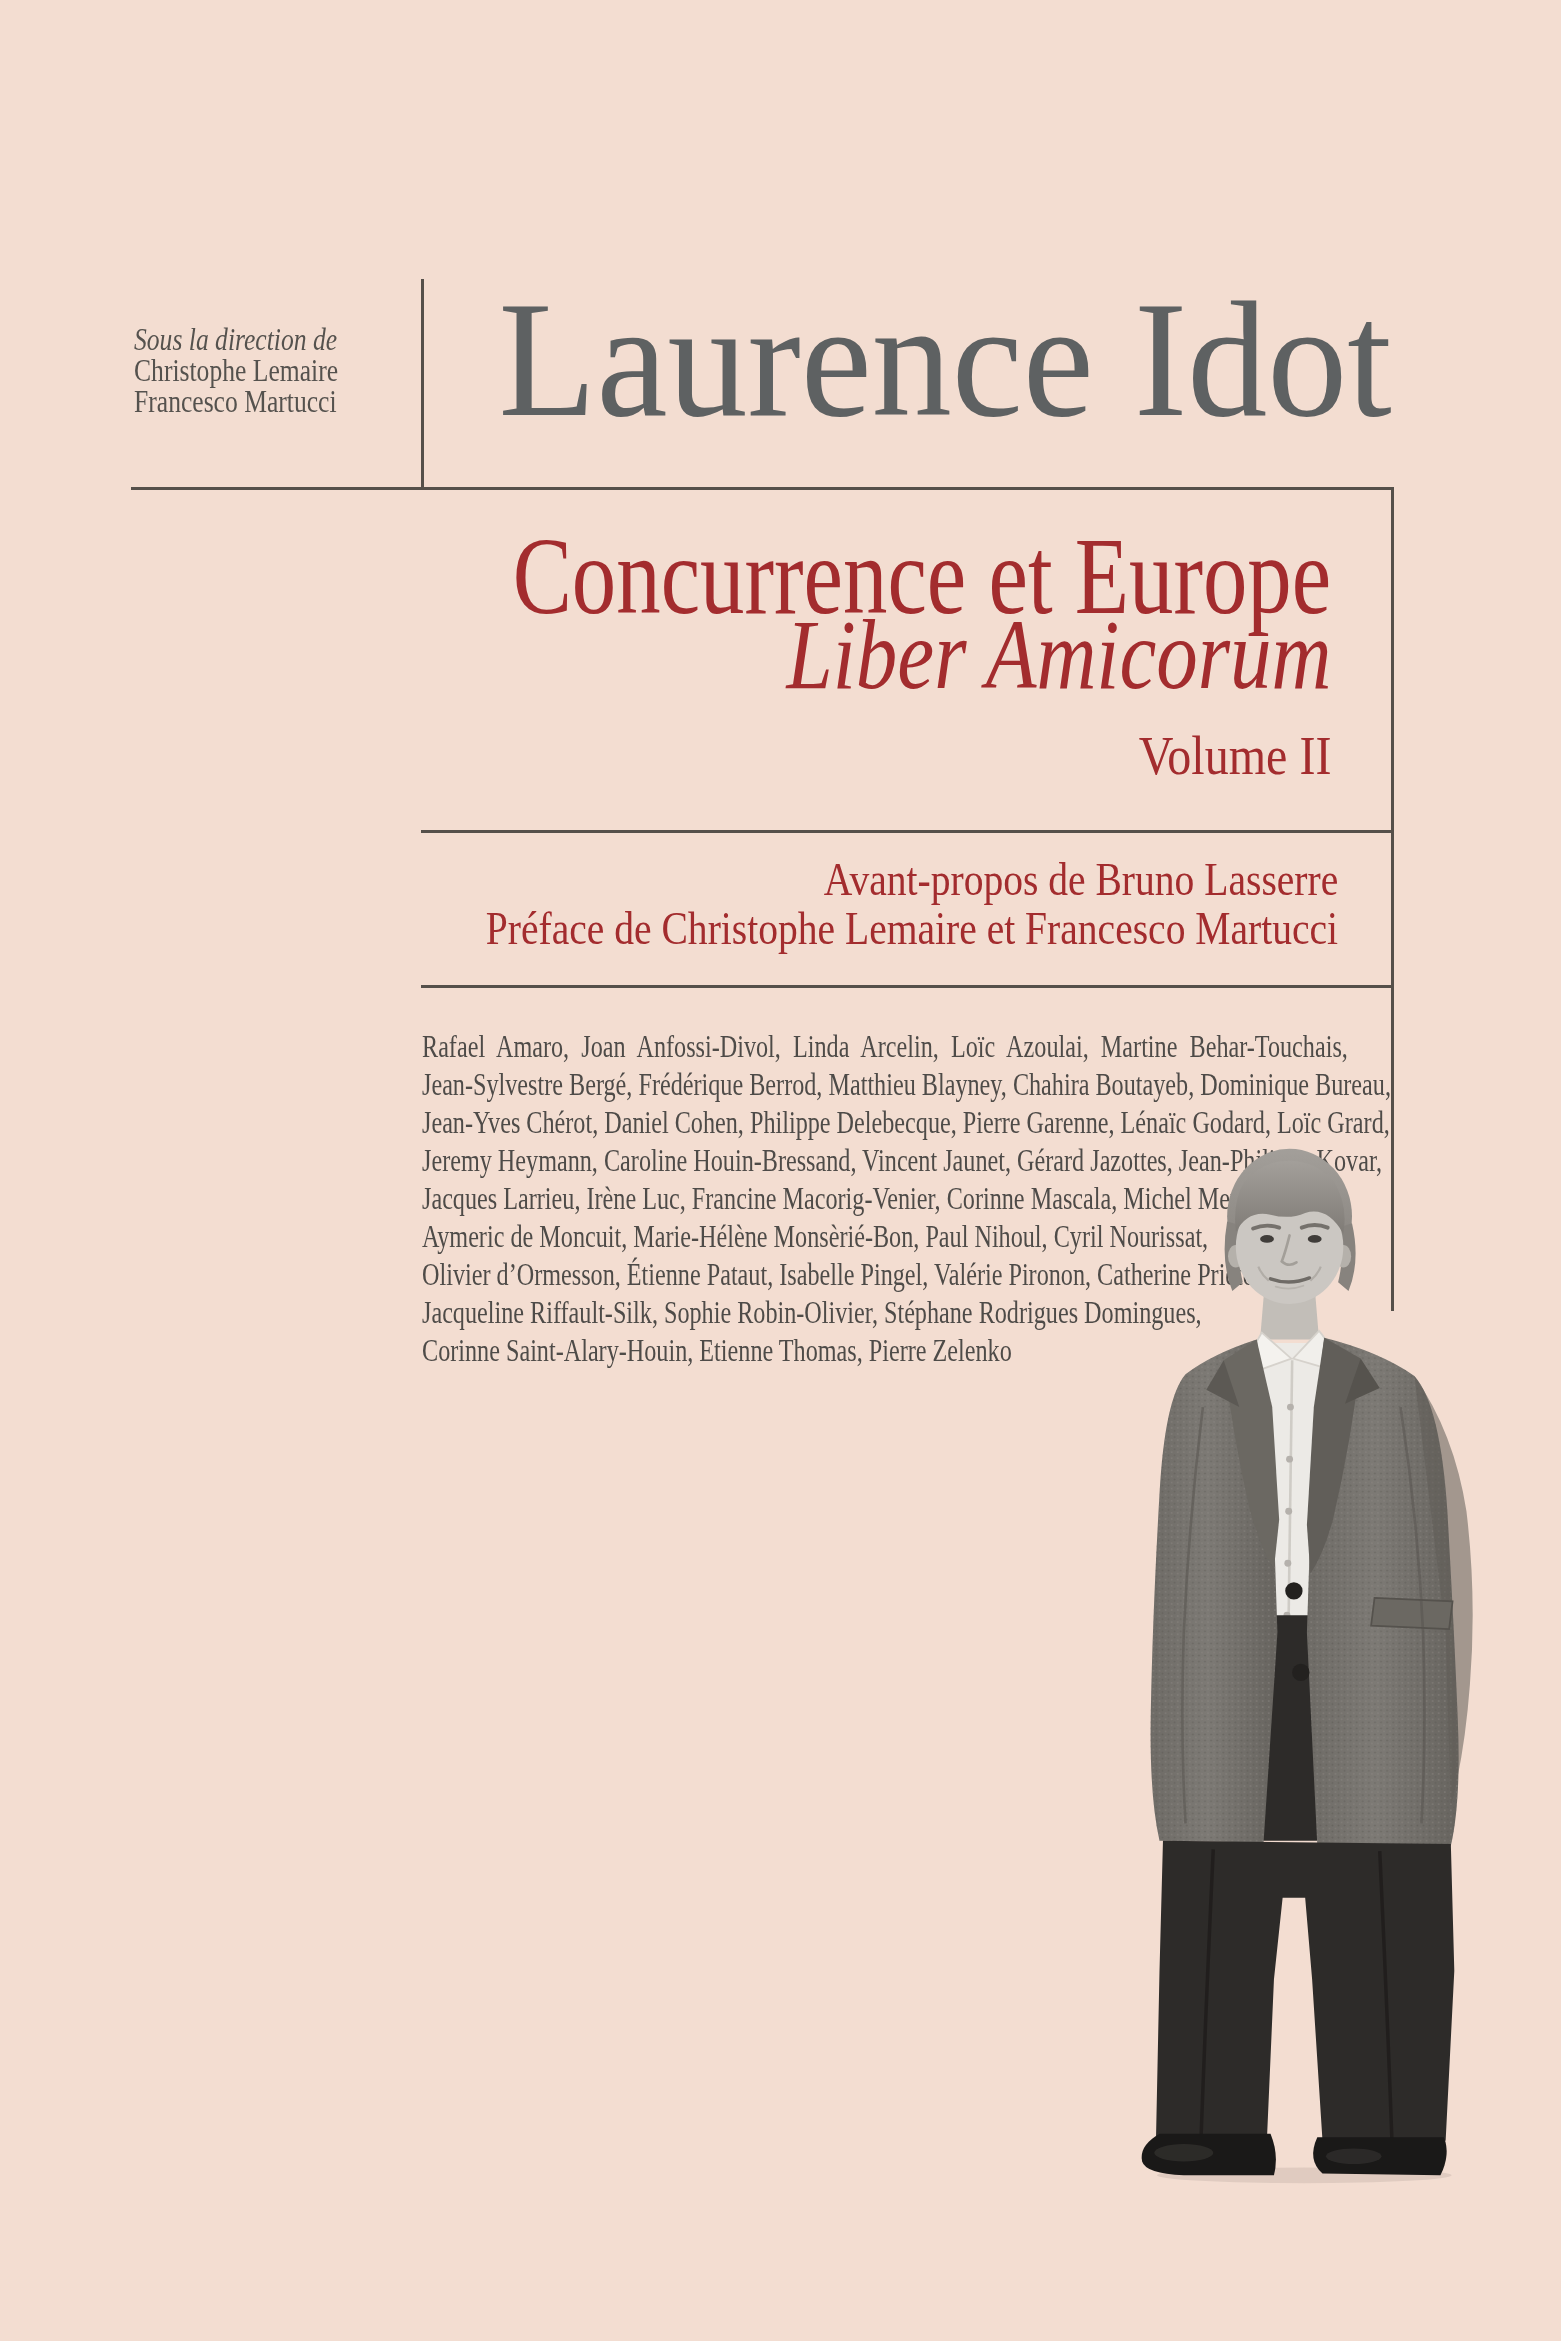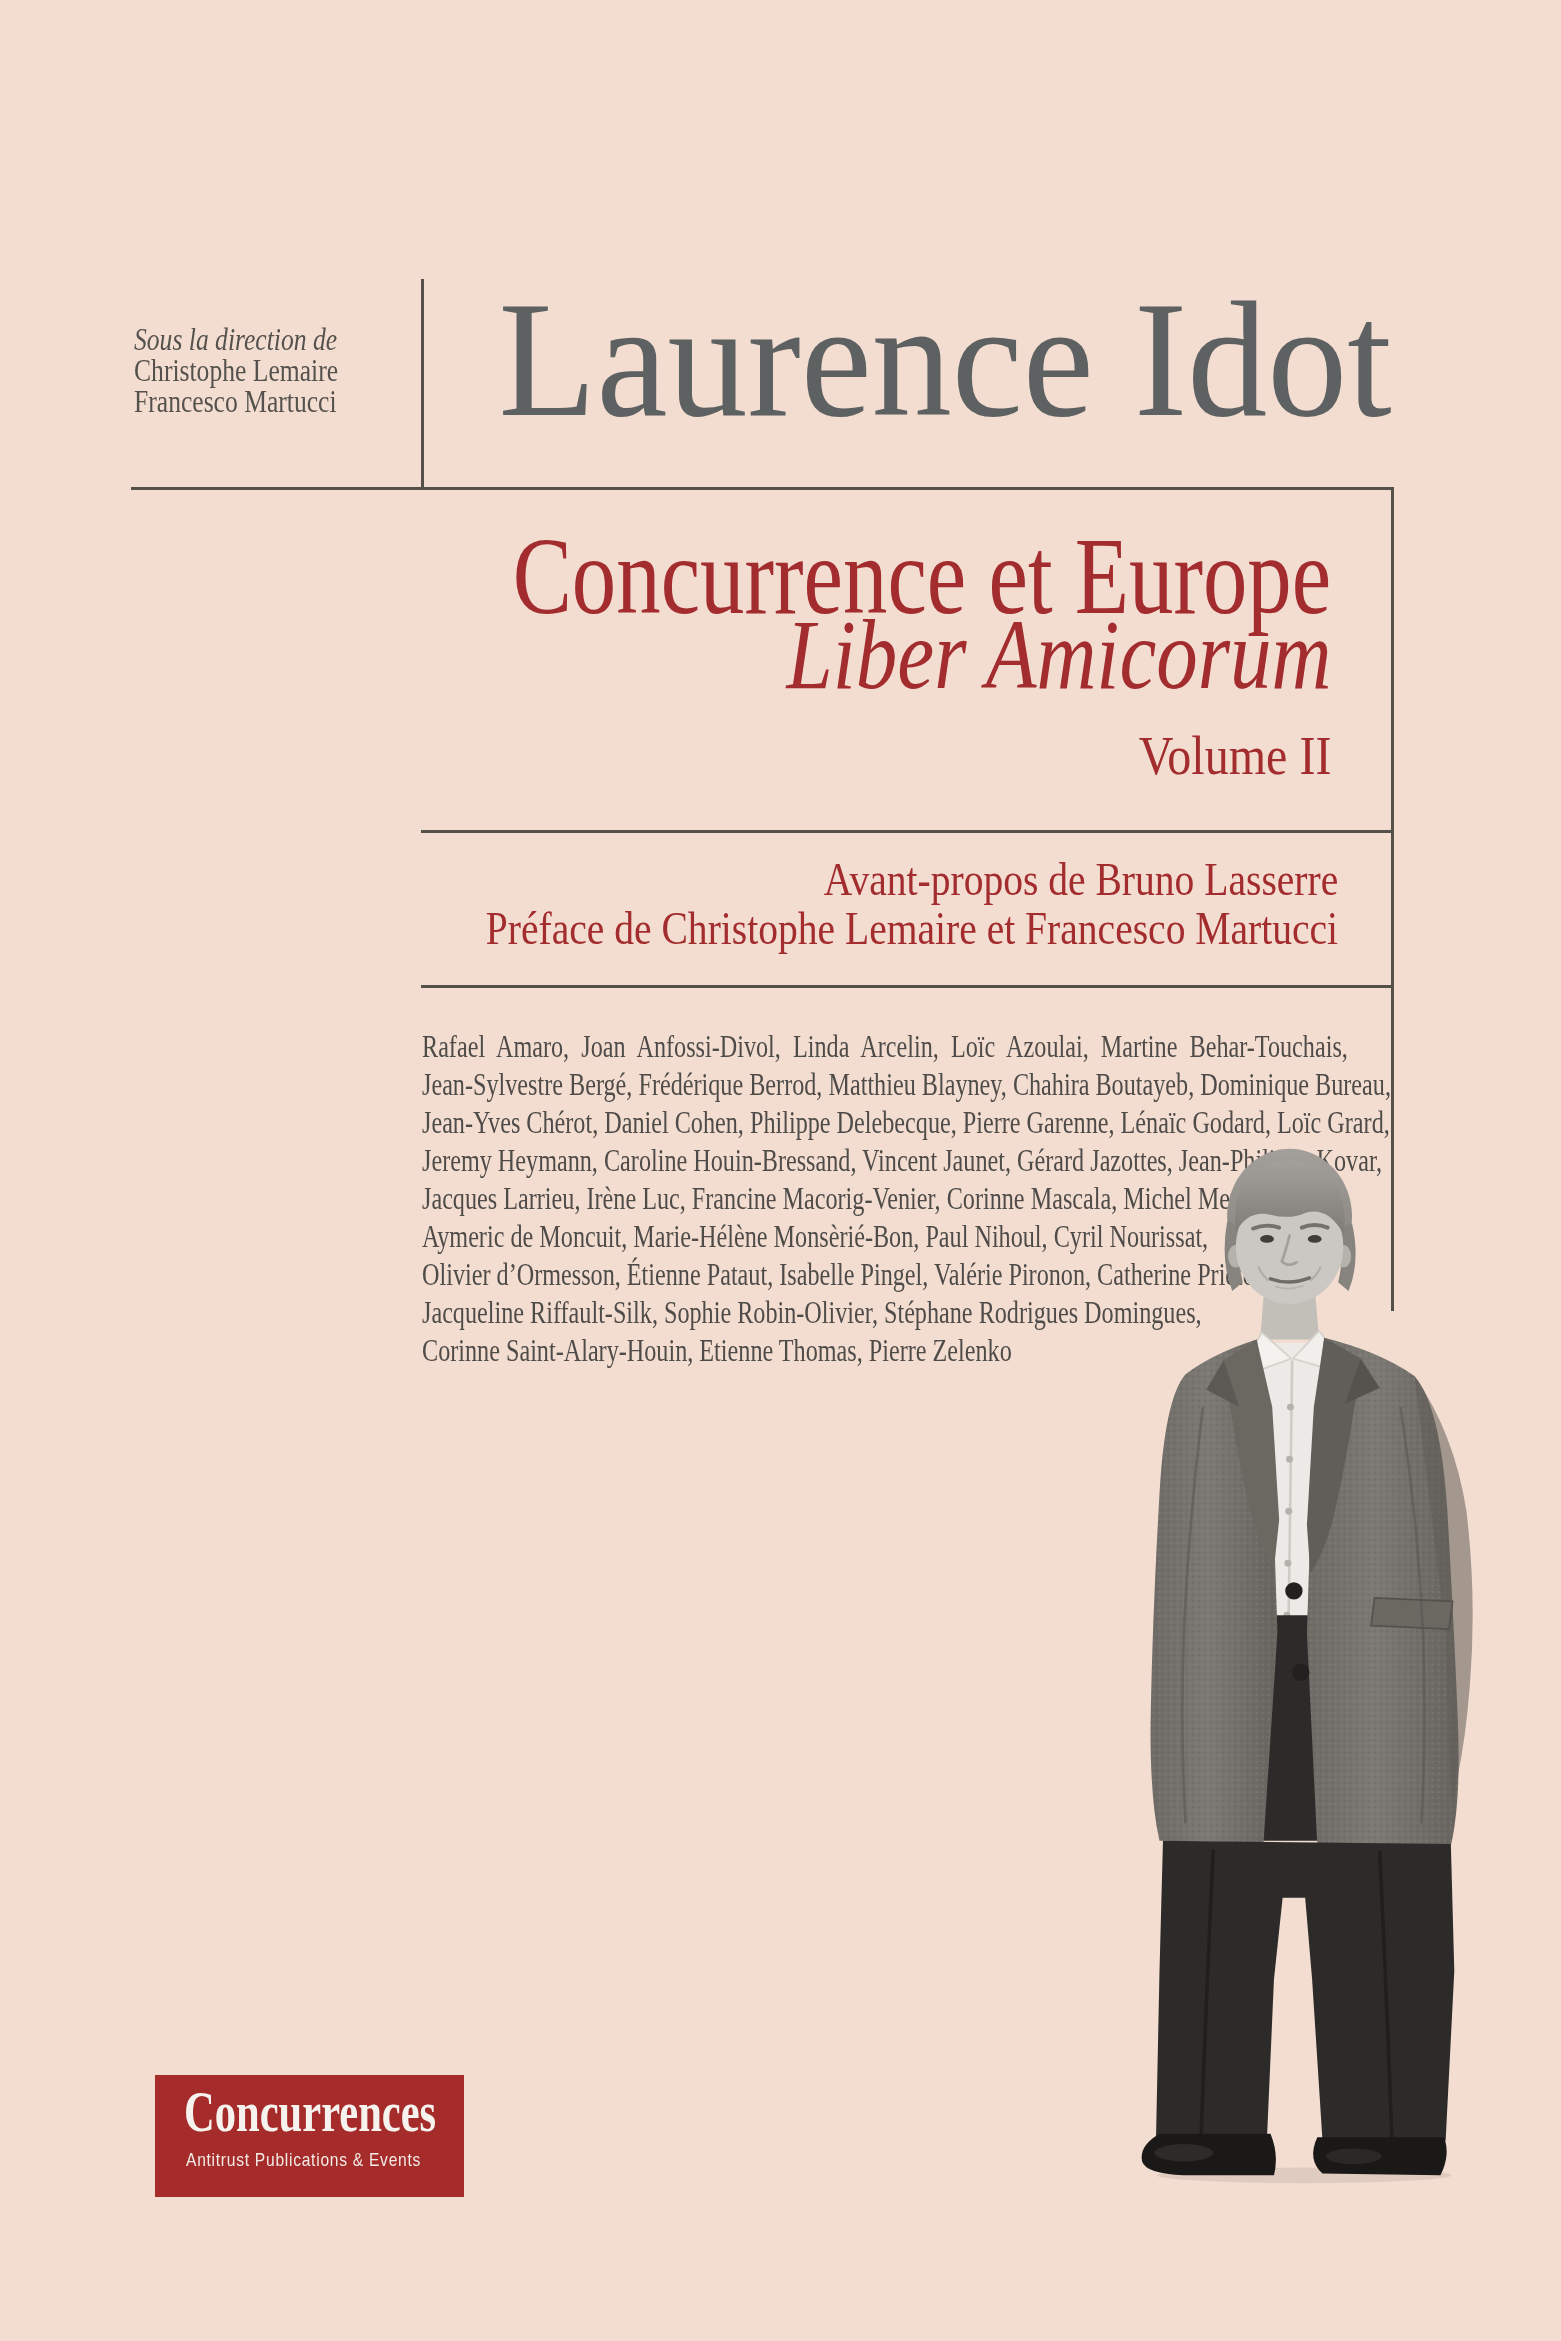--- a/index.html
+++ b/index.html
@@ -237,19 +237,15 @@
       <path d="M120,810 Q112,980 106,1140" stroke="#1e1c1a" stroke-width="4" fill="none" opacity=".8"></path>
       <path d="M312,812 Q320,980 326,1144" stroke="#1e1c1a" stroke-width="4" fill="none" opacity=".8"></path>
 
       <path d="M58,1138 Q34,1152 38,1170 Q42,1184 86,1186 L190,1186 Q196,1162 186,1138 Z" fill="#1a1918"></path>
       <ellipse cx="86" cy="1160" rx="34" ry="10" fill="#3c3a37" opacity=".55"></ellipse>
       <path d="M240,1142 Q228,1168 246,1184 L382,1186 Q394,1162 386,1142 Z" fill="#1a1918"></path>
       <ellipse cx="282" cy="1164" rx="32" ry="9" fill="#3c3a37" opacity=".5"></ellipse>
     </svg>
   </div>
 
-  <div class="logo">
-    <div class="logo-name">Concurrences</div>
-    <div class="logo-tagline">Antitrust Publications &amp; Events</div>
-  </div>
 
 </div>
 
 
 </body></html>

